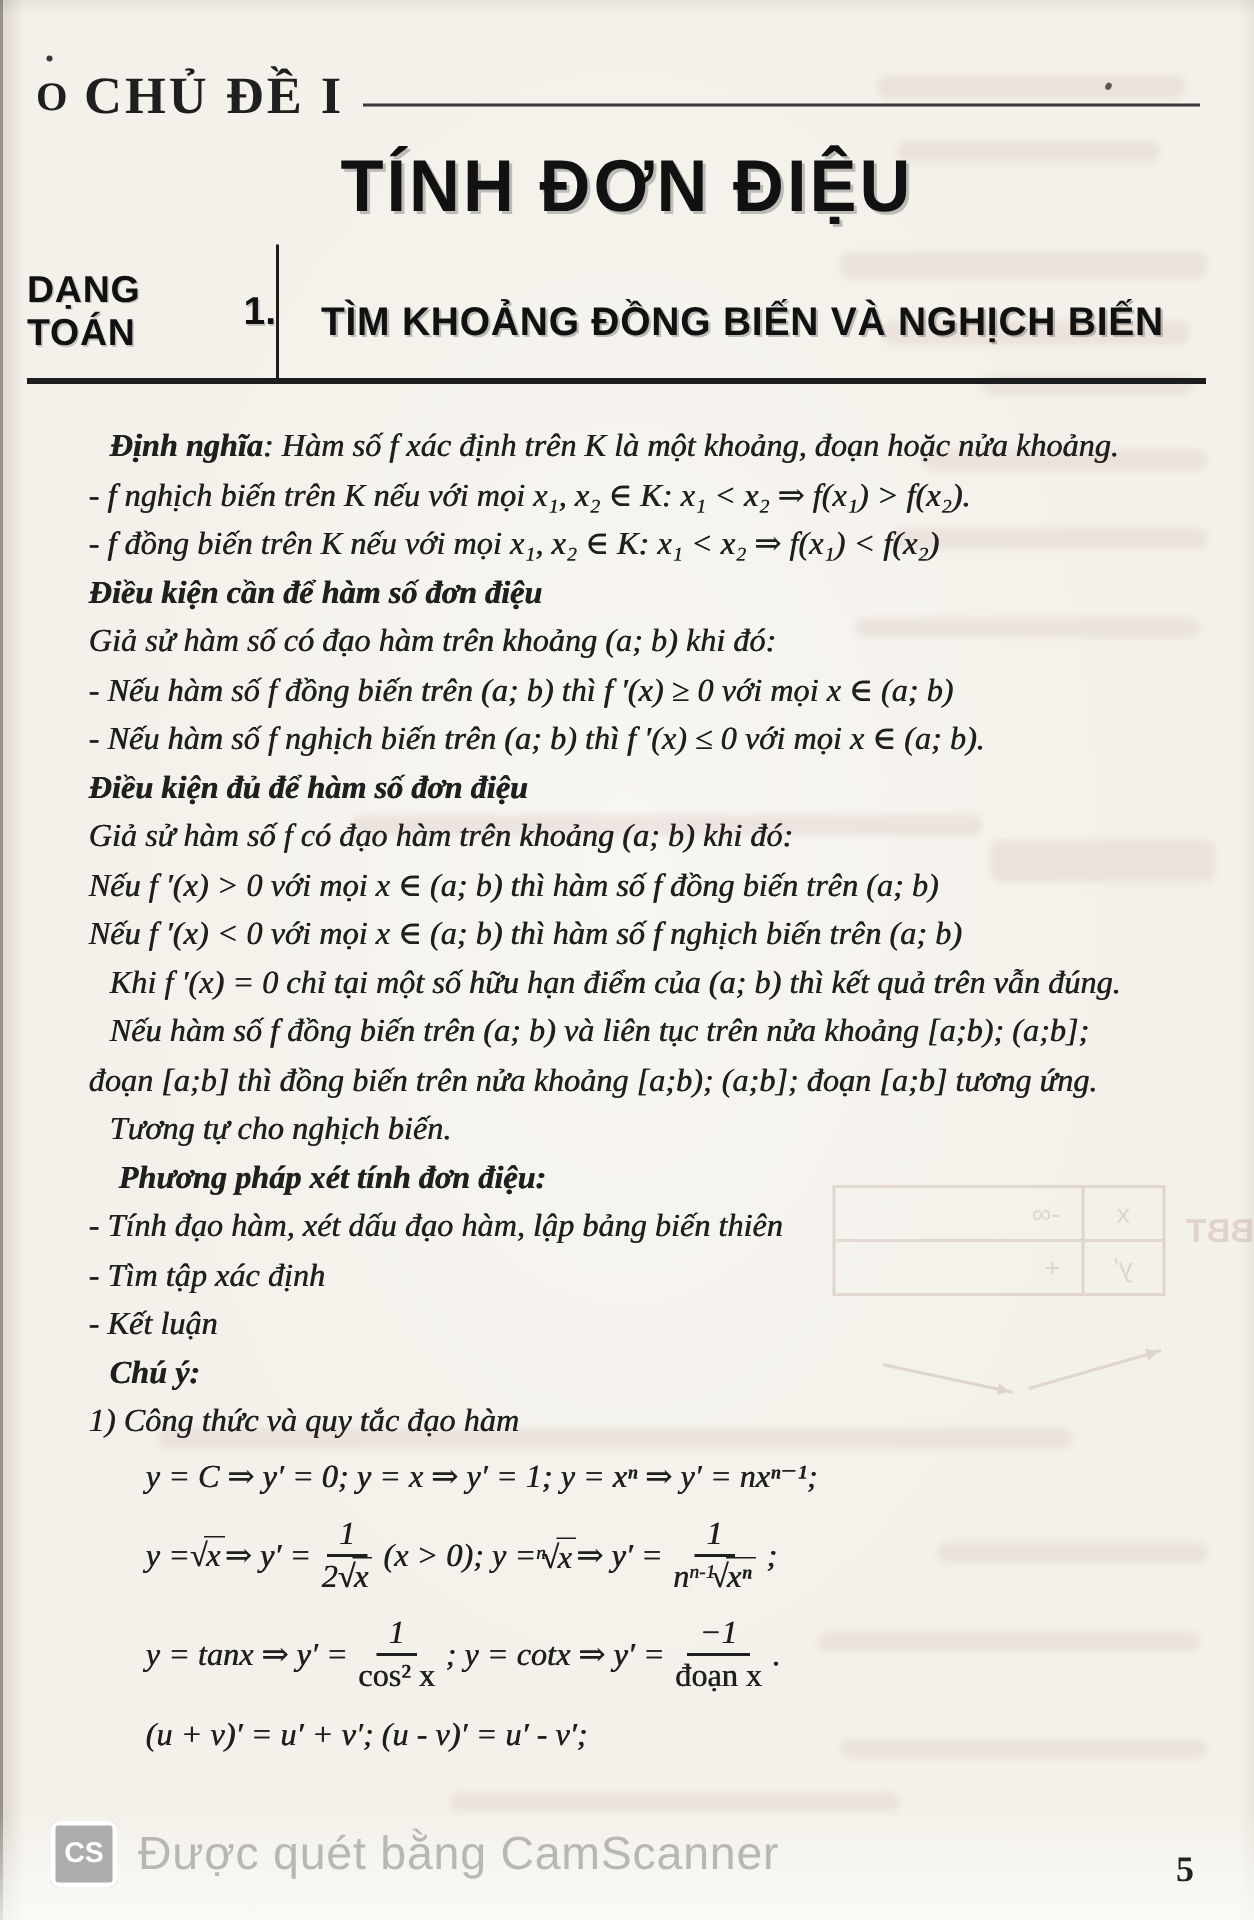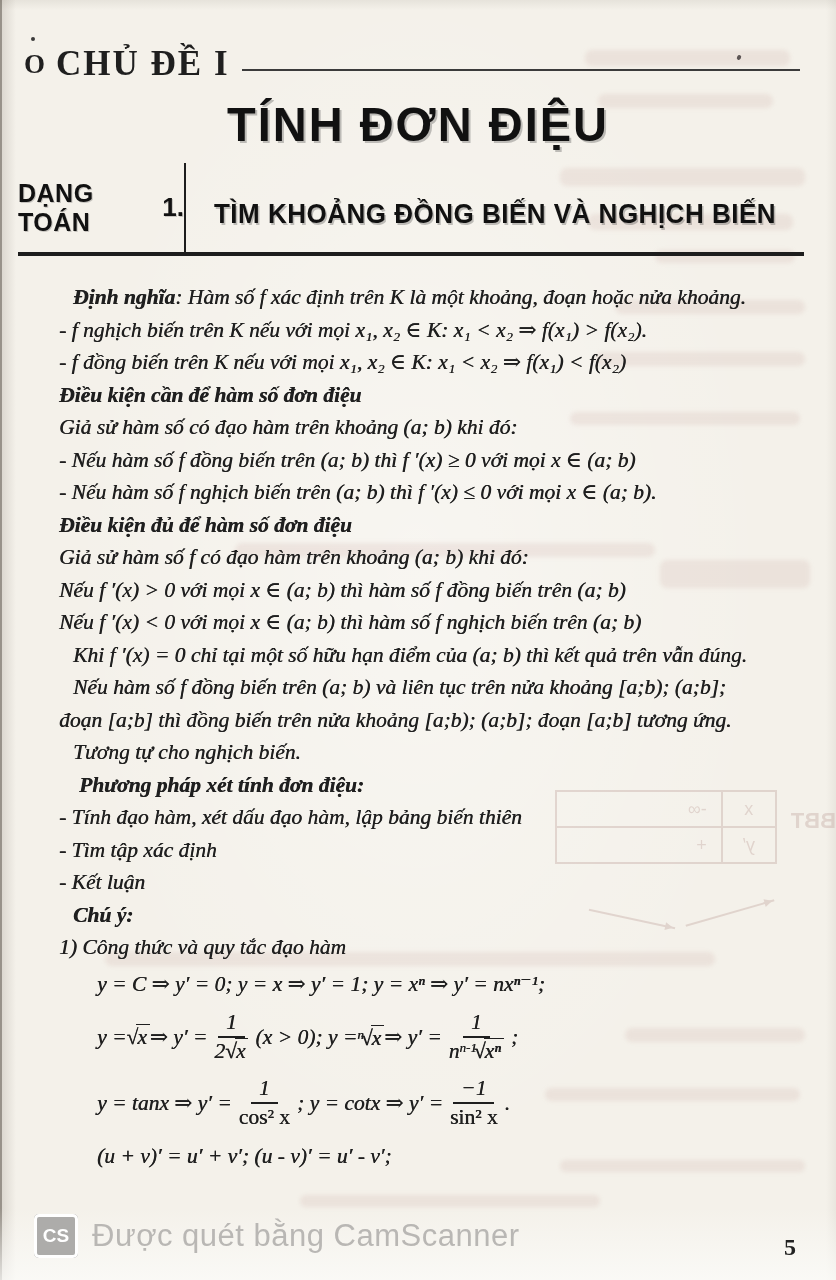--- a/index.html
+++ b/index.html
@@ -216,21 +216,21 @@
 
       <p class="f-line frac-line">
         <span>y = tanx ⇒ y′ = </span>
           <span class="frac">
             <span class="num">1</span>
             <span class="den upright">cos² x</span>
           </span>
           <span> ; y = cotx ⇒ y′ = </span>
           <span class="frac">
             <span class="num">−1</span>
-            <span class="den upright">sin² x</span>
+            <span class="den upright">đoạn x</span>
           </span>
           <span> .</span>
       </p>
 
       <p class="f-line">(u + v)′ = u′ + v′; (u - v)′ = u′ - v′;</p>
     </div>
   </main>
 
   <div class="footer-band"></div>
   <footer class="cam-footer">

